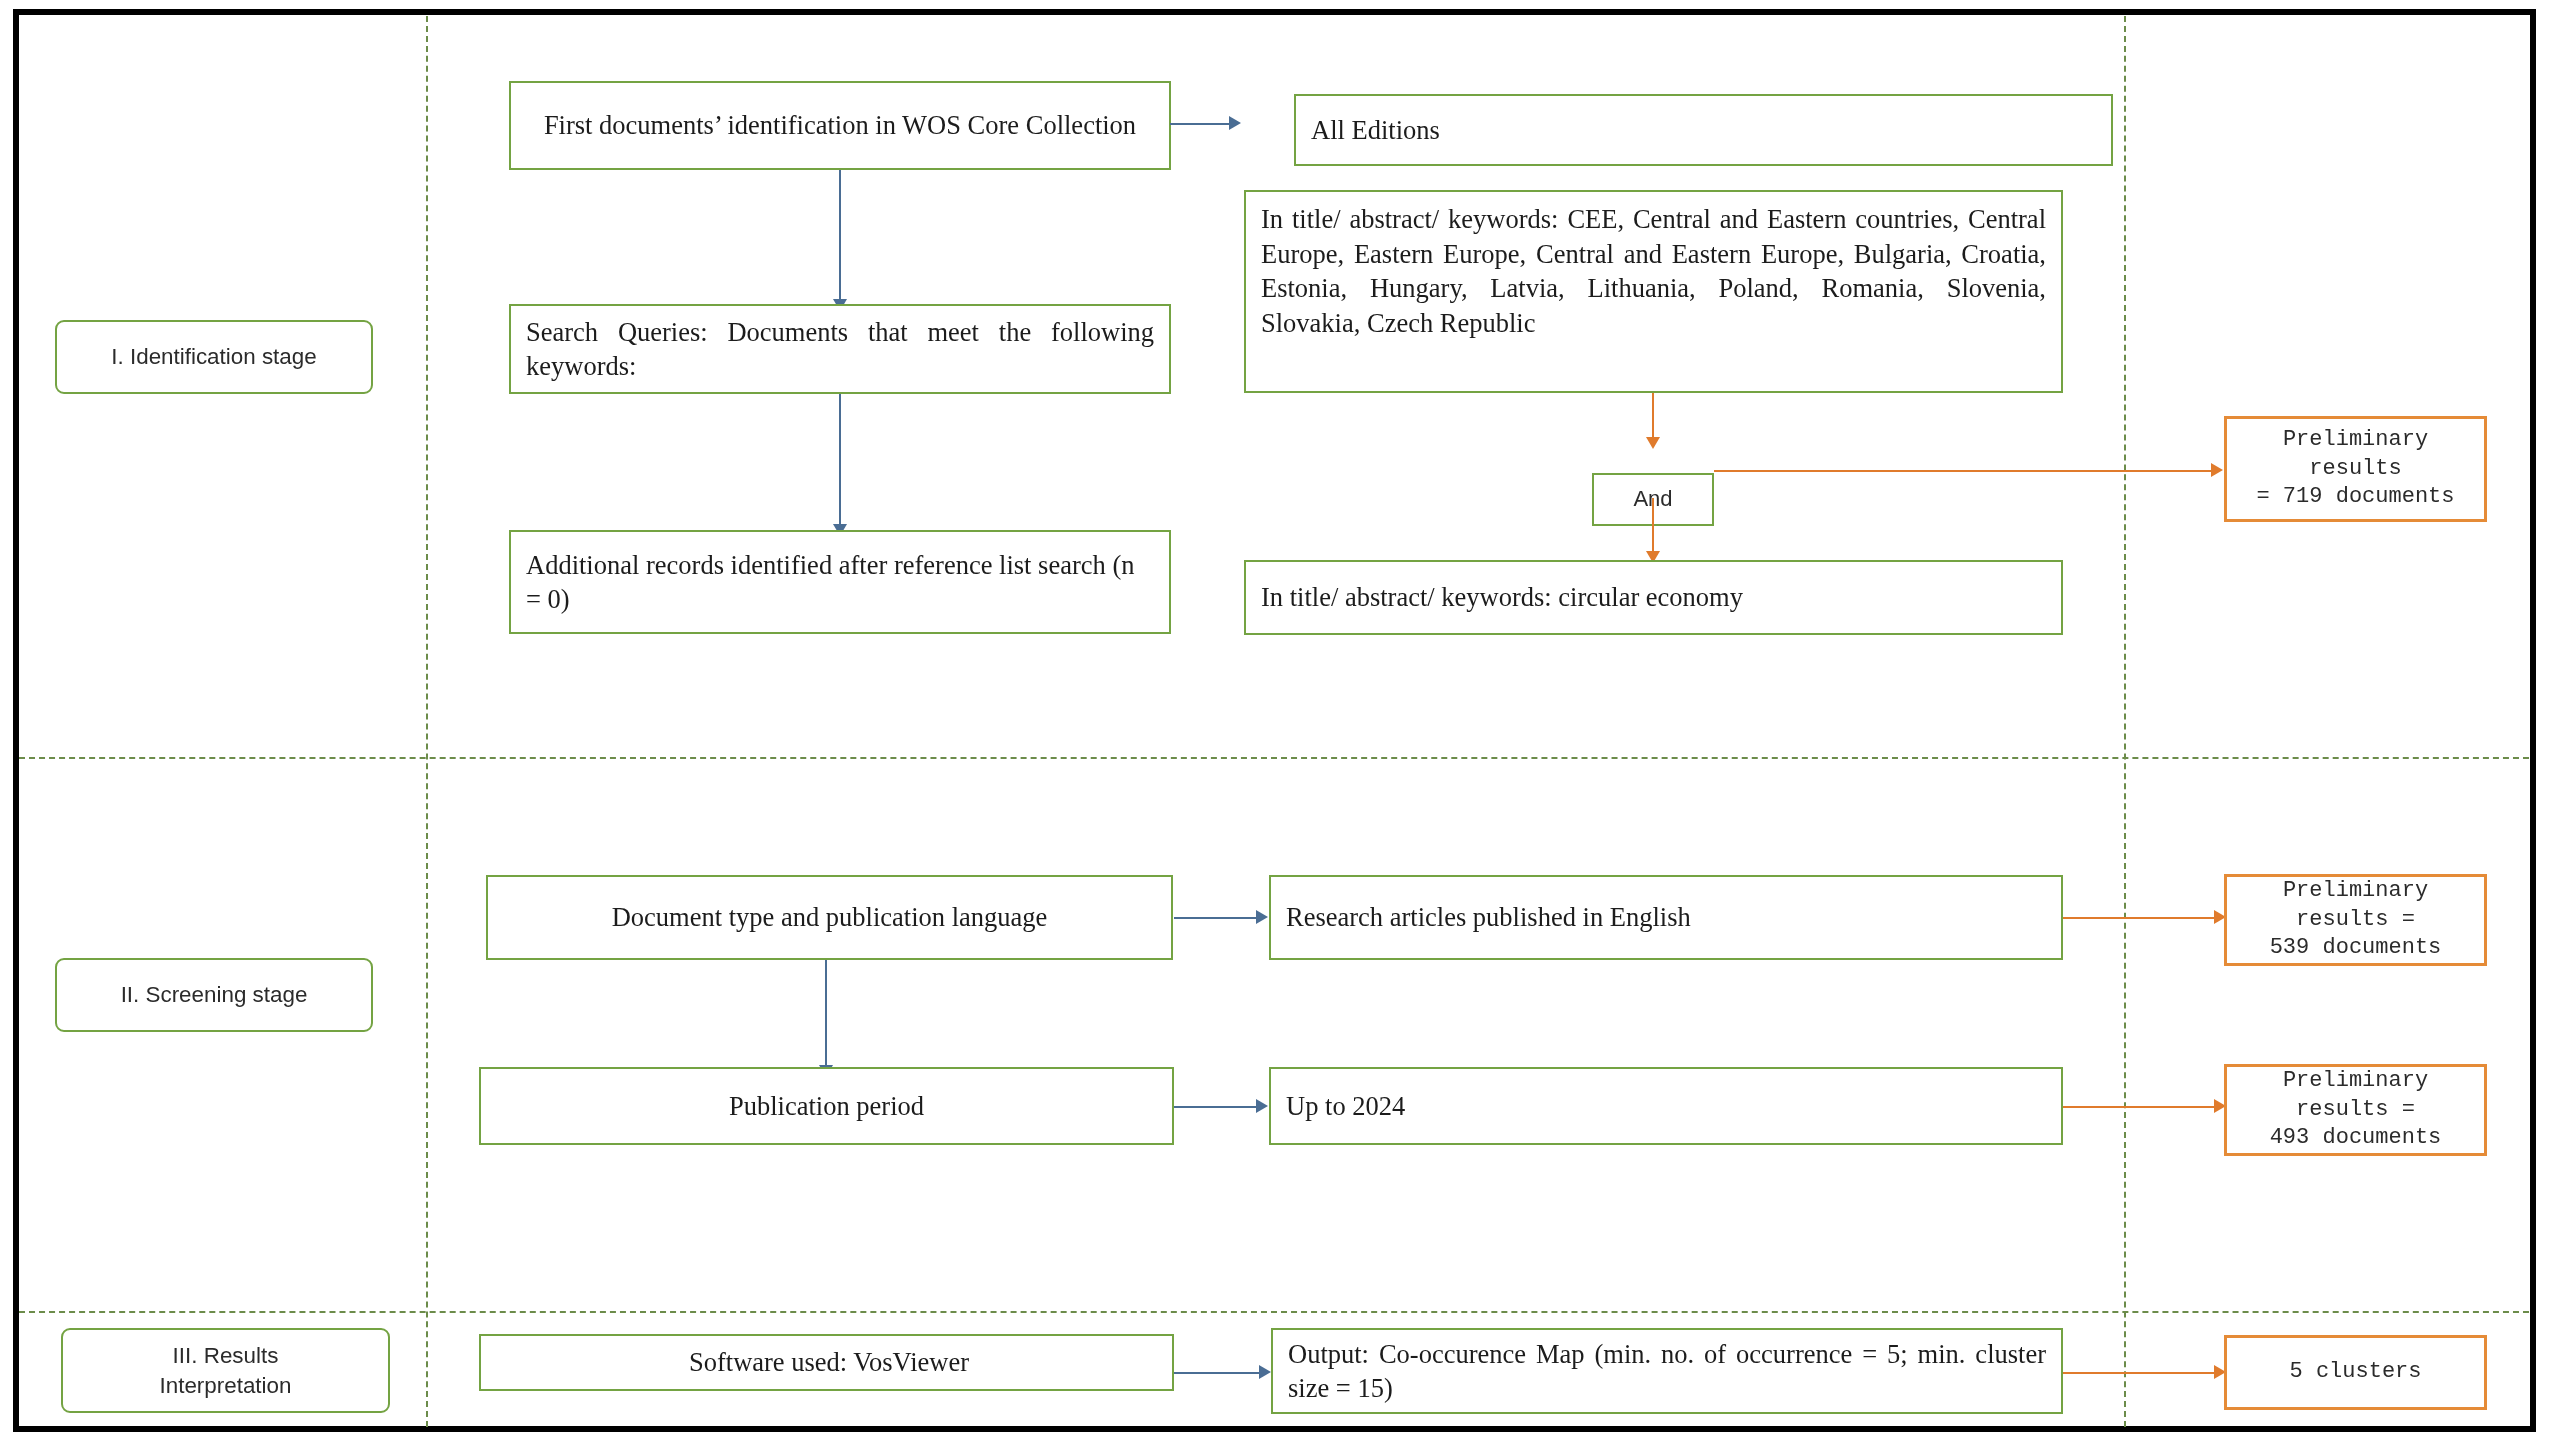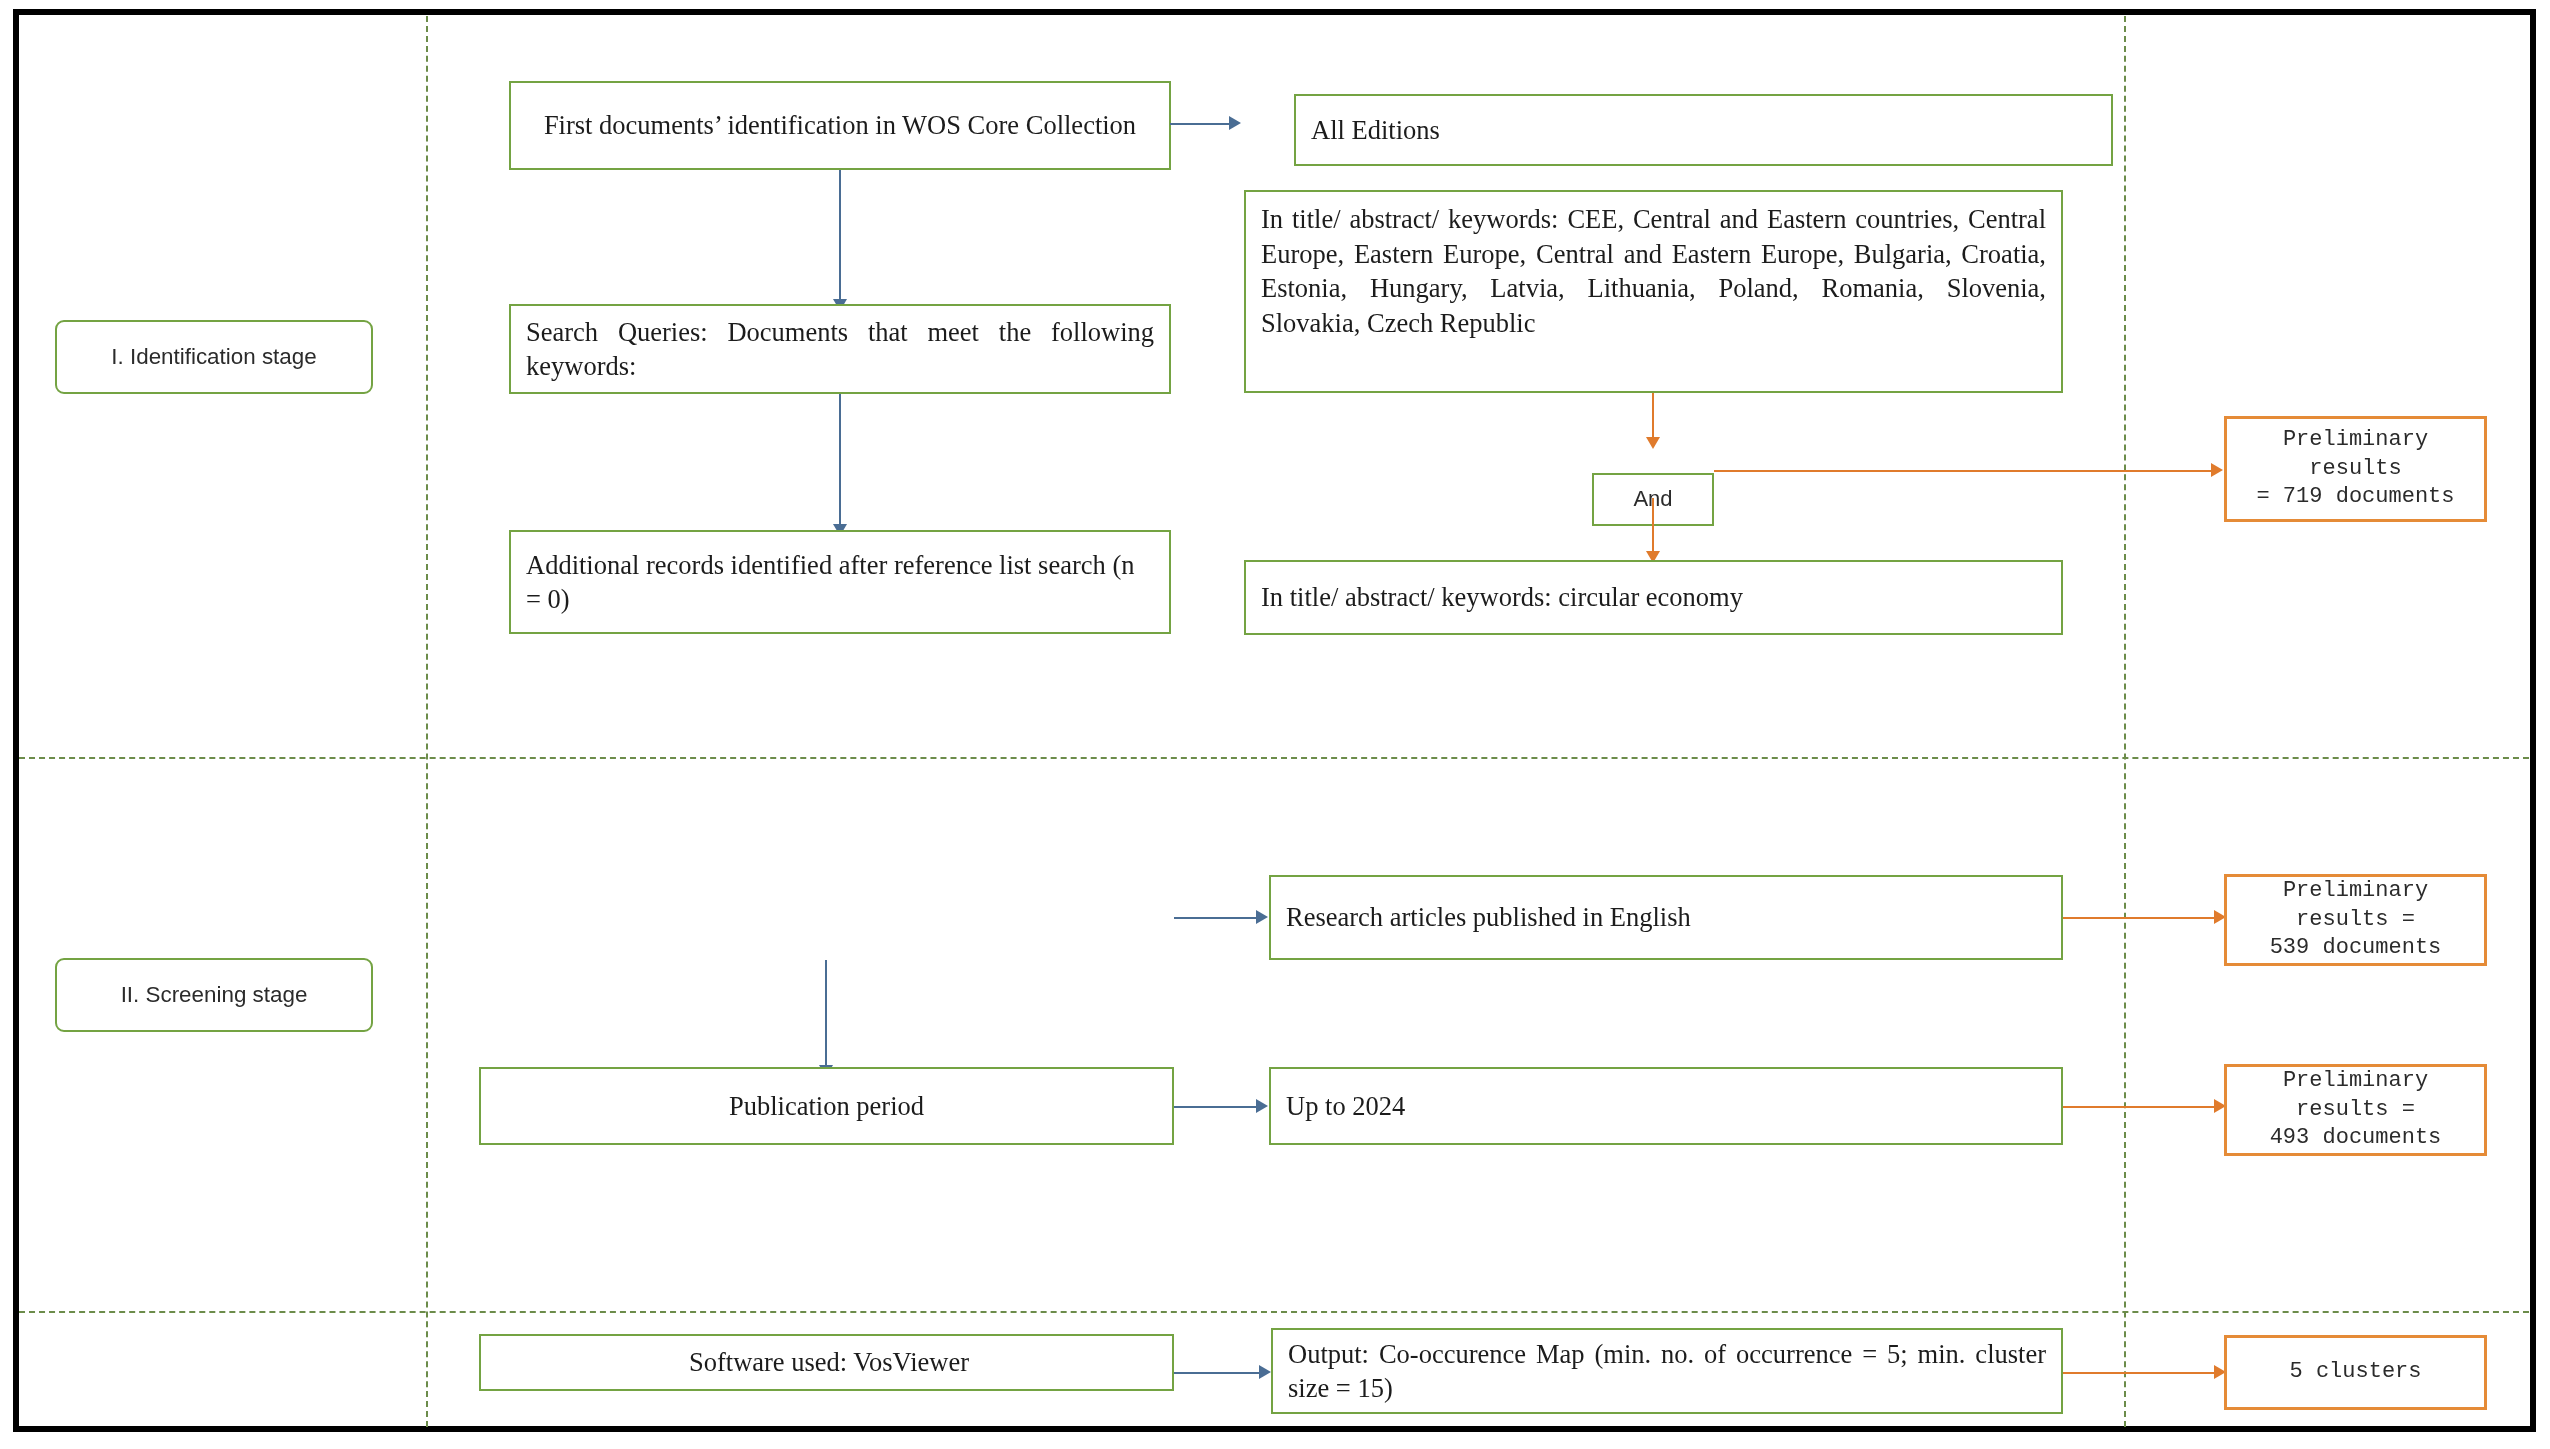--- a/index.html
+++ b/index.html
@@ -192,20 +192,23 @@
   <div class="arrow arrow-d-blue" style="left:833px; top:524px;"></div>
 
   <div class="node green flow left" style="left:509px; top:530px; width:662px; height:104px;">
     <span class="txt">Additional records identified after reference list search (n = 0)</span>
   </div>
 
   <div class="node green stage-label" style="left:55px; top:958px; width:318px; height:74px;">
     <span class="txt">II. Screening stage</span>
   </div>
 
+  <div class="node green flow center" style="left:486px; top:875px; width:687px; height:85px;">
+    <span class="txt">Document type and publication language</span>
+  </div>
 
   <div class="ln ln-h-blue" style="left:1174px; top:917px; width:84px;"></div>
   <div class="arrow arrow-r-blue" style="left:1256px; top:910px;"></div>
 
   <div class="node green flow left" style="left:1269px; top:875px; width:794px; height:85px;">
     <span class="txt">Research articles published in English</span>
   </div>
 
   <div class="ln ln-h-orng" style="left:2063px; top:917px; width:152px;"></div>
   <div class="arrow arrow-r-orng" style="left:2214px; top:910px;"></div>
@@ -230,20 +233,24 @@
   </div>
 
   <div class="ln ln-h-orng" style="left:2063px; top:1106px; width:152px;"></div>
   <div class="arrow arrow-r-orng" style="left:2214px; top:1099px;"></div>
 
   <div class="node orange result" style="left:2224px; top:1064px; width:263px; height:92px; flex-direction:column;">
     <span>Preliminary results =</span>
     <span>493 documents</span>
   </div>
 
+  <div class="node green stage-label" style="left:61px; top:1328px; width:329px; height:85px; flex-direction:column;">
+    <span>III. Results</span>
+    <span>Interpretation</span>
+  </div>
 
   <div class="node green flow center" style="left:479px; top:1334px; width:695px; height:57px;padding-left:20px;">
     <span class="txt">Software used: VosViewer</span>
   </div>
 
   <div class="ln ln-h-blue" style="left:1174px; top:1372px; width:86px;"></div>
   <div class="arrow arrow-r-blue" style="left:1259px; top:1365px;"></div>
 
   <div class="node green flow just" style="left:1271px; top:1328px; width:792px; height:86px;">
     <span class="txt">Output: Co-occurence Map (min. no. of occurrence = 5; min. cluster size = 15)</span>

